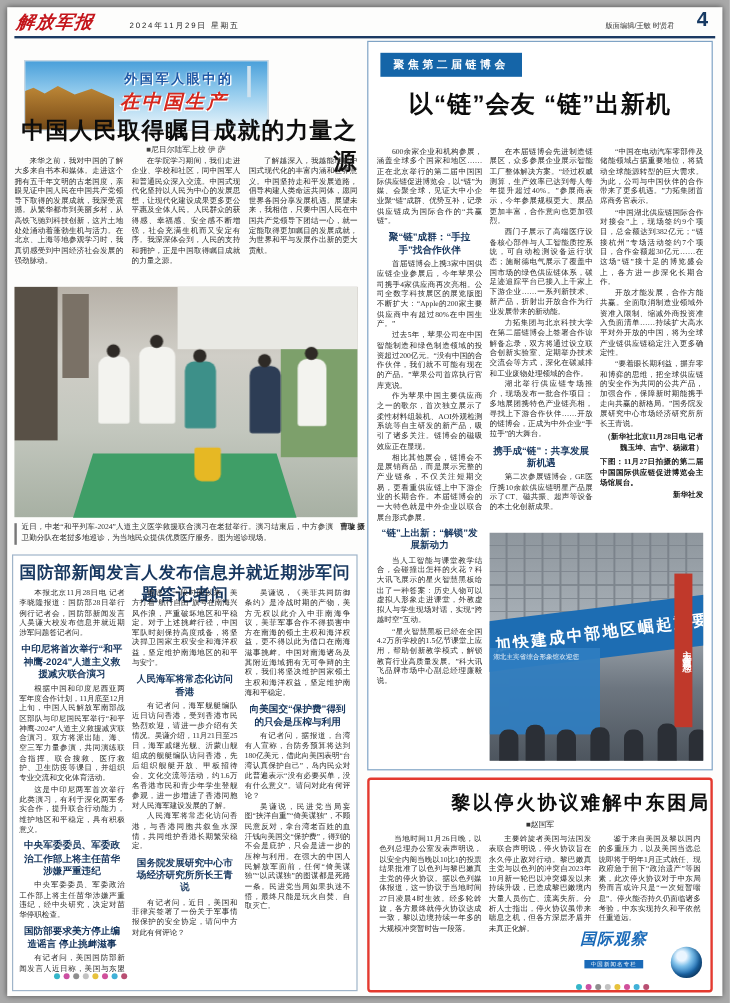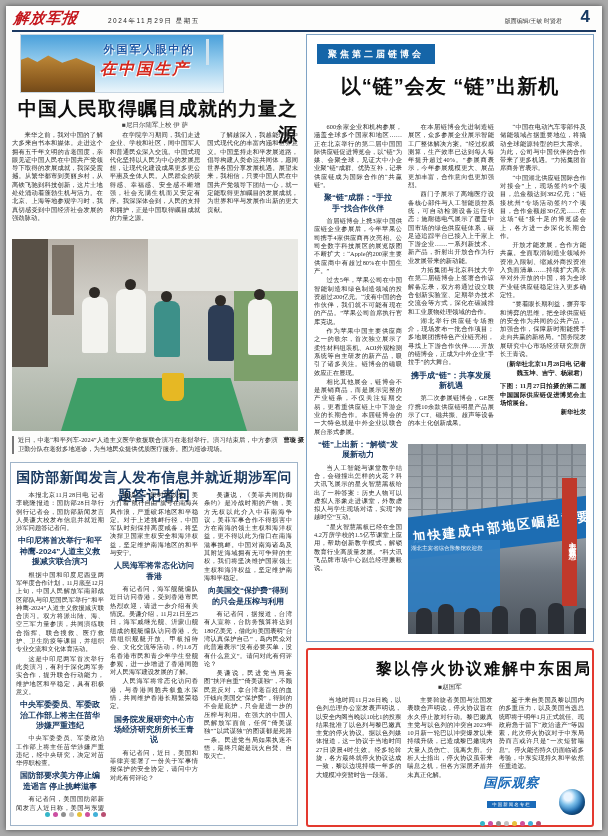--- a/index.html
+++ b/index.html
@@ -9,21 +9,21 @@
   
   .logo{position:absolute;left:8px;top:3px;font-family:"DejaVu Serif",serif;font-weight:bold;
     font-style:italic;color:#c4161c;font-size:15px;letter-spacing:1px;transform:skewX(-8deg);}
   .mdate{position:absolute;left:102px;top:11px;font-size:6.5px;letter-spacing:1.5px;color:#222;}
   .sect-title{position:absolute;left:0;right:0;top:2px;text-align:center;font-size:19px;
     font-weight:900;letter-spacing:12px;color:#111;}
   .editors{position:absolute;right:40px;top:11px;font-size:6px;color:#333;}
   .pagenum{position:absolute;right:12px;top:1px;font-size:17px;font-weight:900;color:#173a63;}
   .hrule{position:absolute;left:6px;right:6px;top:24px;height:2px;background:#1c3a63;}
   
-  .fbanner{position:absolute;left:14px;top:28px;width:202px;height:57px;overflow:hidden;
+  .fbanner{position:absolute;left:14px;top:44px;width:202px;height:57px;overflow:hidden;
     border:1px solid #c7d6e2;background:linear-gradient(180deg,#4aa0da 0%,#93cbed 45%,#eaf5fb 100%);}
   .fb-wall{position:absolute;left:-4px;bottom:-2px;width:78px;height:40px;
     background:linear-gradient(180deg,#c08a38 0%,#8a5a1f 70%,#6e4718 100%);
     clip-path:polygon(0 18%,14% 8%,26% 20%,40% 4%,58% 22%,76% 10%,100% 30%,100% 100%,0 100%);}
   .fb-tower{position:absolute;right:14px;top:4px;width:3px;height:26px;background:#cfe2ee;}
   .fb-l1{position:absolute;left:58px;top:7px;width:140px;text-align:center;font-size:11px;
     font-weight:900;color:#1c57a5;letter-spacing:2px;text-shadow:0 0 2px #fff,1px 1px 0 #fff;}
   .fb-l2{position:absolute;left:48px;top:24px;width:152px;text-align:center;font-size:16px;
     font-weight:900;font-style:italic;color:#d5281e;letter-spacing:2px;
     text-shadow:1px 1px 0 #fff,-1px 1px 0 #fff;}

